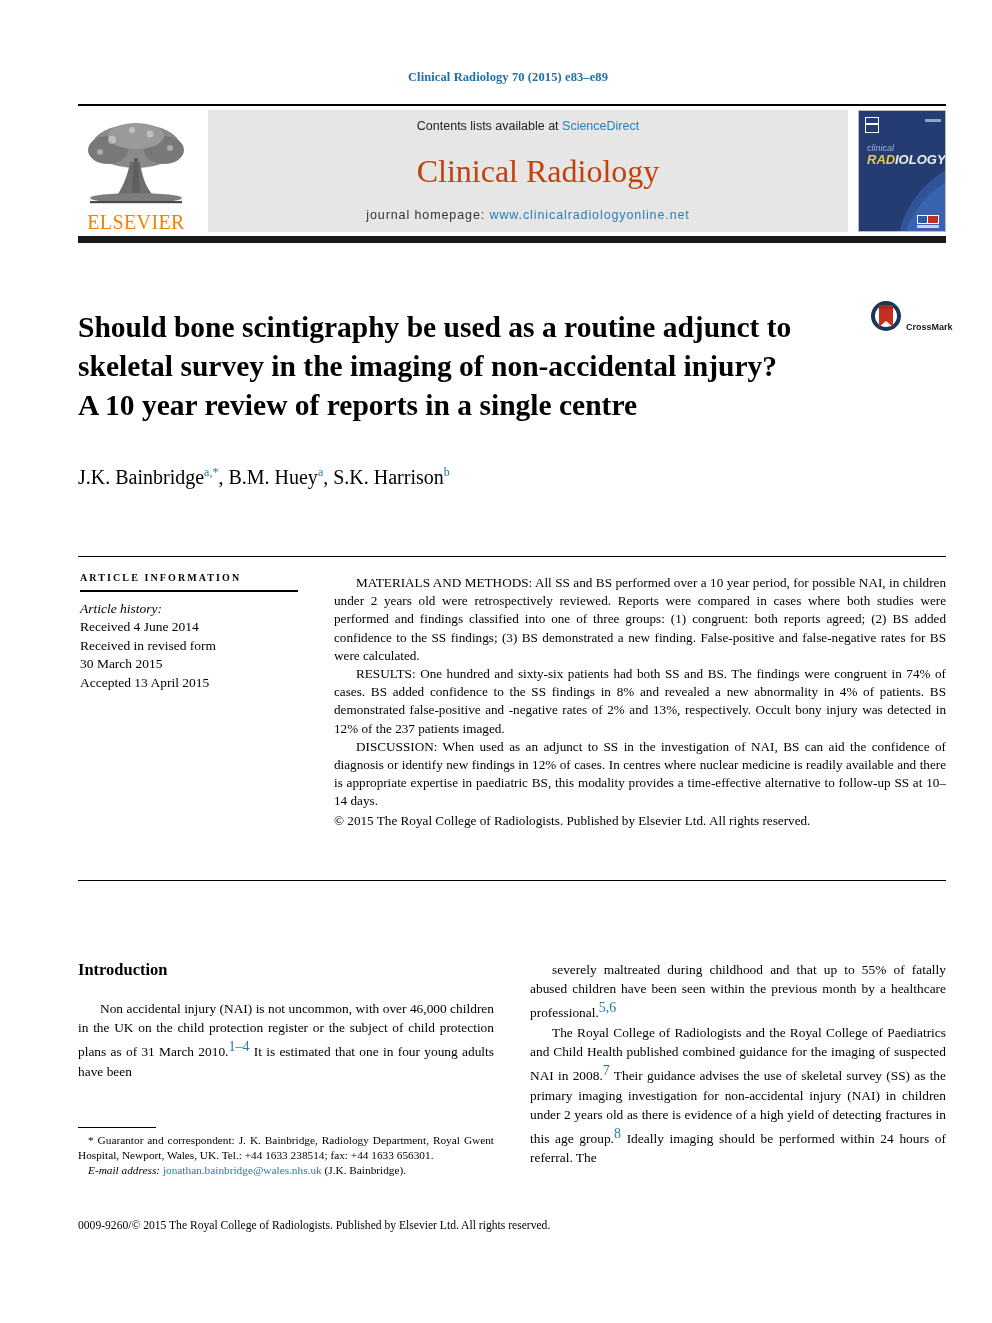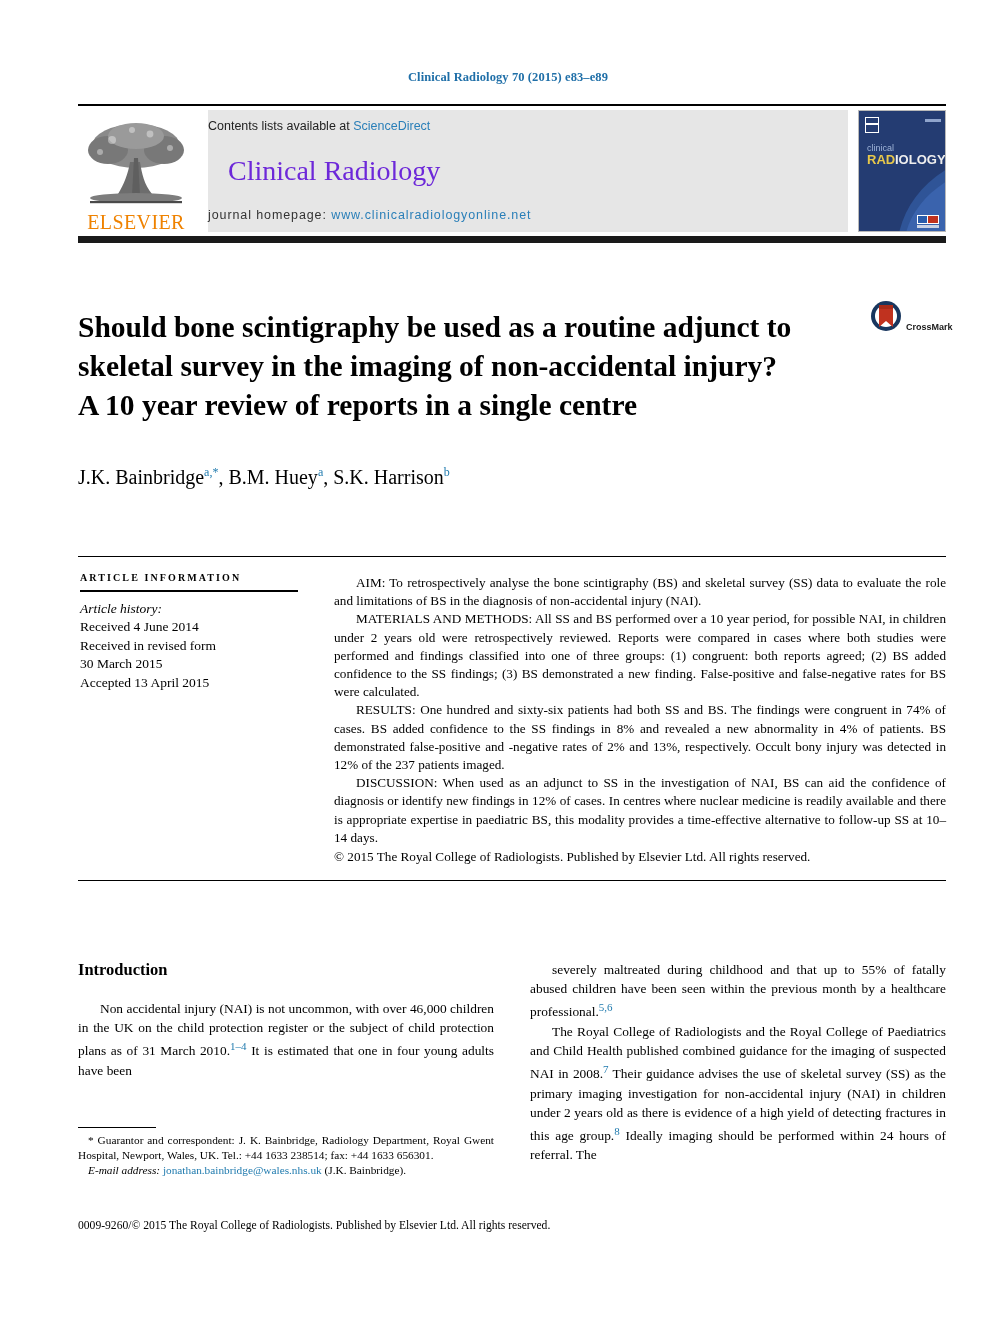--- a/index.html
+++ b/index.html
@@ -78,35 +78,35 @@
 
   .masthead-center {
     position: absolute;
     left: 196px;
     top: 110px;
     width: 640px;
     height: 122px;
     background: #e6e6e6;
     display: flex;
     flex-direction: column;
-    align-items: flex-start;
+    align-items: center;
     justify-content: space-between;
     padding: 9px 0 10px 0;
     box-sizing: border-box;
   }
   .contents-line {
     font-family: "Liberation Sans", sans-serif;
     font-size: 12.5px;
     color: #222;
   }
   .sciencedirect-link { color: #2a7fb8; }
   .journal-title-big {
     font-family: "Liberation Serif", serif;
-    font-size: 28px;
-    color: #6d28d9;
+    font-size: 32px;
+    color: #c2410c;
     line-height: 1;
     margin-left: 20px;
   }
   .homepage-line {
     font-family: "Liberation Sans", sans-serif;
     font-size: 12.5px;
     color: #333;
     letter-spacing: 0.9px;
   }
   .homepage-url { color: #2a7fb8; }
@@ -114,20 +114,21 @@
   .cover-thumb {
     position: absolute;
     left: 846px;
     top: 110px;
     width: 88px;
     height: 122px;
     border: 1px solid #b9b9b9;
     background: #0f766e;
     box-sizing: border-box;
     overflow: hidden;
+    font-style: italic;
   }
 
   
   .article-title {
     position: absolute;
     left: 66px;
     top: 288px;
     width: 720px;
     font-family: "Liberation Serif", serif;
     font-size: 29.5px;
@@ -247,21 +248,21 @@
   .col-left { left: 66px; top: 960px; }
   .col-right { left: 518px; top: 960px; }
   .section-head {
     font-size: 16.5px;
     font-weight: bold;
     margin: 0 0 19px 0;
     line-height: 20px;
   }
   .col p { margin: 0; text-indent: 22px; }
   .col p + p { margin-top: 0; }
-  .ref { color: #1f7aae; font-size: 11px; vertical-align: super; }
+  .ref { color: #1f7aae; font-size: 14px; vertical-align: super; }
 
   
   .foot-rule {
     position: absolute;
     left: 66px;
     top: 1127px;
     width: 78px;
     height: 1px;
     background: #000;
   }
@@ -376,21 +377,20 @@
     <div class="artinfo-body">
       <div class="hist-label">Article history:</div>
       <div>Received 4 June 2014</div>
       <div>Received in revised form</div>
       <div>30 March 2015</div>
       <div>Accepted 13 April 2015</div>
     </div>
   </div>
 
   <div class="abstract">
-    <p>AIM: To retrospectively analyse the bone scintigraphy (BS) and skeletal survey (SS) data to evaluate the role and limitations of BS in the diagnosis of non-accidental injury (NAI).</p>
     <p>MATERIALS AND METHODS: All SS and BS performed over a 10 year period, for possible NAI, in children under 2 years old were retrospectively reviewed. Reports were compared in cases where both studies were performed and findings classified into one of three groups: (1) congruent: both reports agreed; (2) BS added confidence to the SS findings; (3) BS demonstrated a new finding. False-positive and false-negative rates for BS were calculated.</p>
     <p>RESULTS: One hundred and sixty-six patients had both SS and BS. The findings were congruent in 74% of cases. BS added confidence to the SS findings in 8% and revealed a new abnormality in 4% of patients. BS demonstrated false-positive and -negative rates of 2% and 13%, respectively. Occult bony injury was detected in 12% of the 237 patients imaged.</p>
     <p>DISCUSSION: When used as an adjunct to SS in the investigation of NAI, BS can aid the confidence of diagnosis or identify new findings in 12% of cases. In centres where nuclear medicine is readily available and there is appropriate expertise in paediatric BS, this modality provides a time-effective alternative to follow-up SS at 10–14 days.</p>
     <p class="copyright">© 2015 The Royal College of Radiologists. Published by Elsevier Ltd. All rights reserved.</p>
   </div>
 
   <div class="rule-after-abstract"></div>
 
   <div class="col col-left">
     <h2 class="section-head">Introduction</h2>

